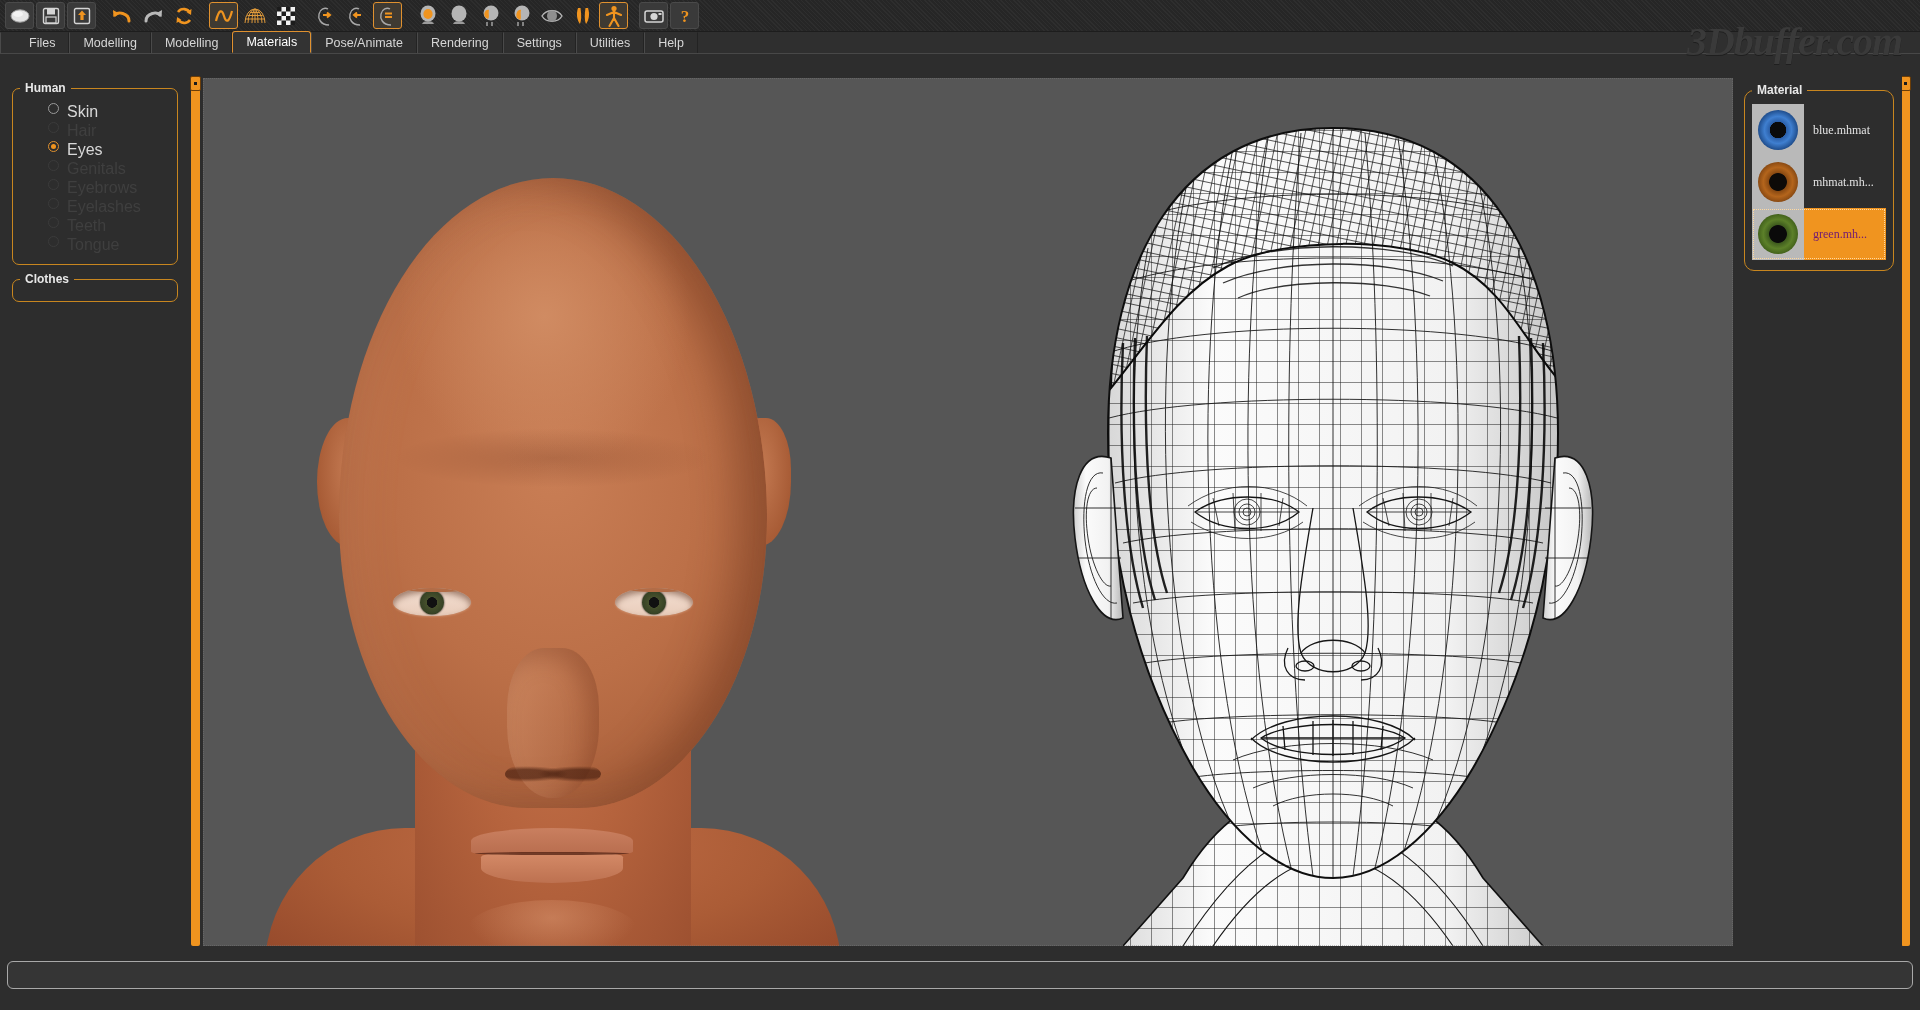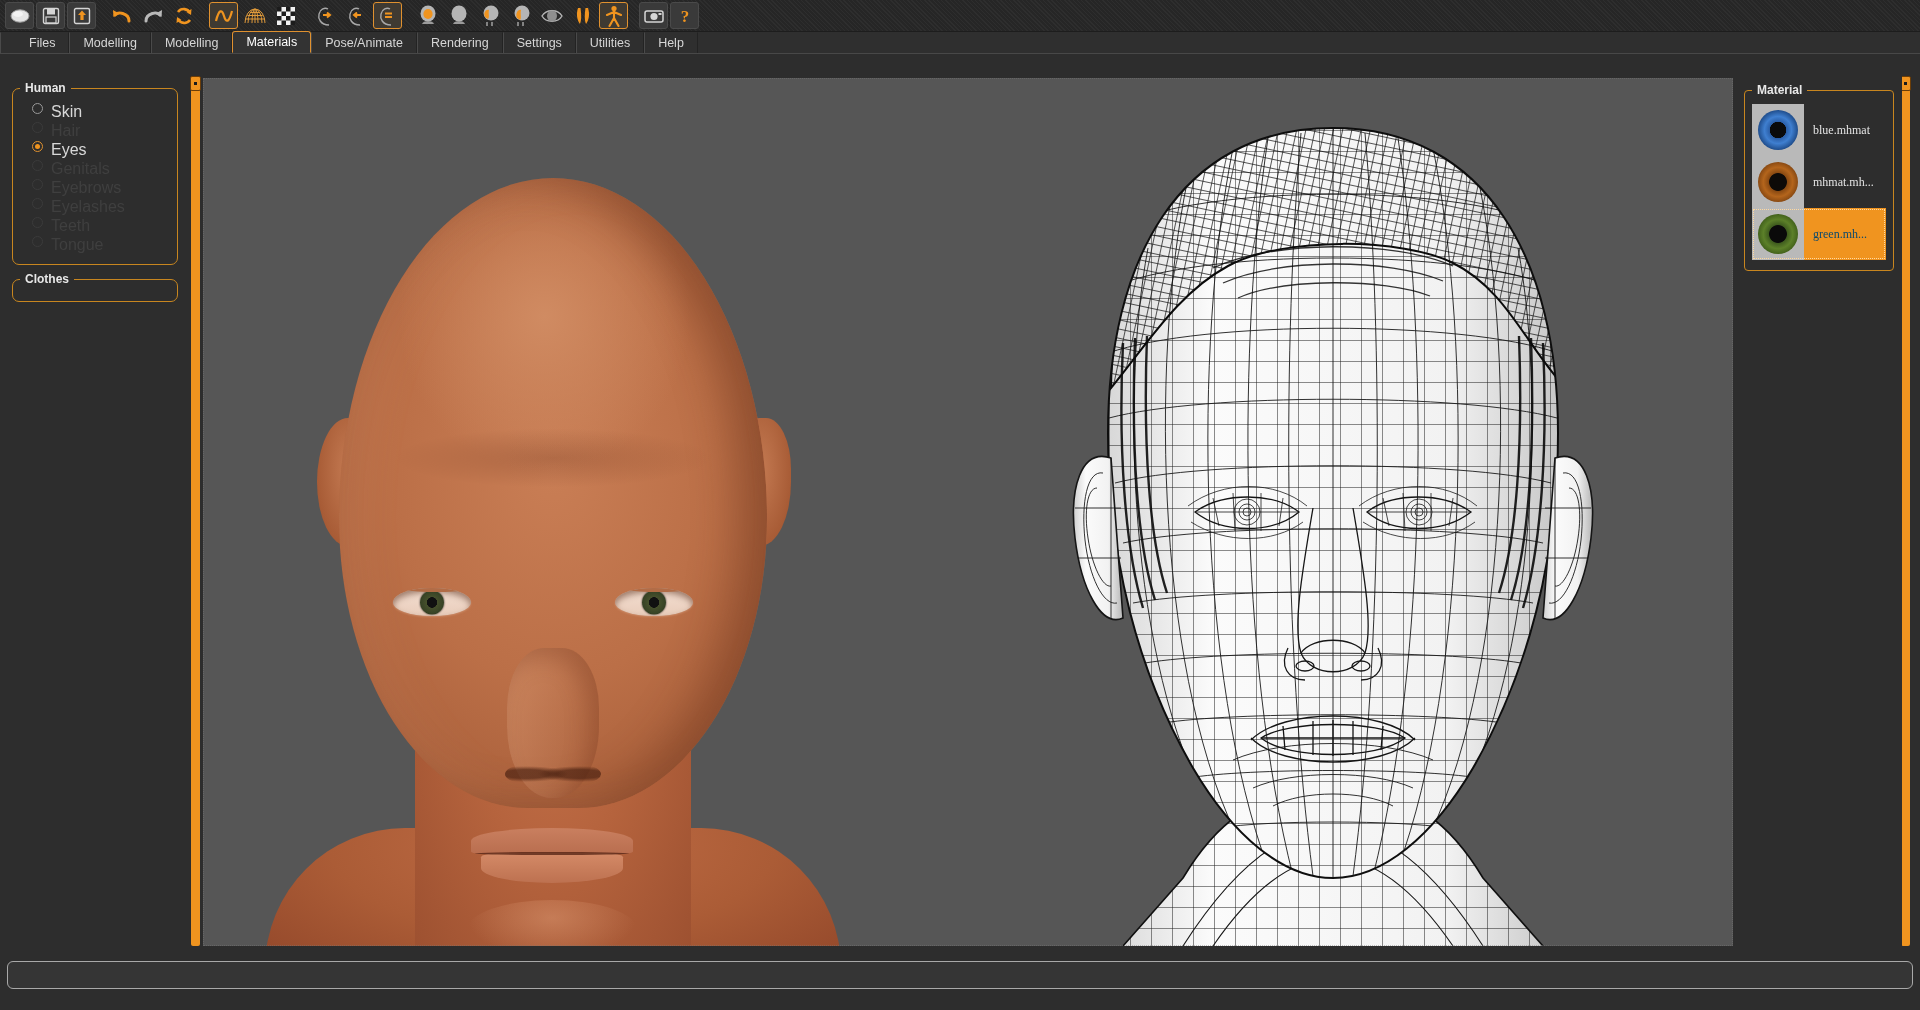--- a/index.html
+++ b/index.html
@@ -87,21 +87,21 @@
   
   .leftpanel{
     position:absolute; left:0; top:74px; width:190px; height:874px;
     background:#2d2d2d;
   }
   .groupbox{
     position:relative;
     margin:14px 12px 0 12px;
     border:1px solid #c8861f;
     border-radius:7px;
-    padding:14px 8px 9px 8px;
+    padding:14px 8px 9px 24px;
   }
   .groupbox > .gb-title{
     position:absolute; top:-8px; left:7px;
     background:#2d2d2d; padding:0 5px;
     font-size:12px; font-weight:bold; color:#e8e8e8;
     white-space:nowrap;
   }
   .radio-row{
     display:flex; align-items:flex-start; height:19px;
     padding-left:11px; font-size:16px;
@@ -247,21 +247,21 @@
   }
   .wire-svg{ position:absolute; left:0; top:0; }
 
   
   .rightpanel{
     position:absolute; left:1736px; top:74px; width:166px; height:874px;
     background:#2d2d2d;
   }
   .matbox{
     position:relative; margin:16px 8px 17px 8px;
-    border:1px solid #c8861f; border-radius:4px;
+    border:1px solid #c8861f; border-radius:10px;
     padding:13px 7px 10px 7px;
   }
   .matbox > .gb-title{
     position:absolute; top:-8px; left:7px; background:#2d2d2d;
     padding:0 5px; font-size:12px; font-weight:bold; color:#e8e8e8;
   }
   .mat-item{
     display:flex; align-items:center;
     height:52px; padding:0; margin:0;font-family:Liberation Serif, serif;
   }
@@ -284,21 +284,21 @@
       #0d0a08 0 30%, #8a4a12 33%, #b4651c 52%, #7d4210 76%, #4a2708 90%, #6a5a4a 100%);
   }
   .iris-green{
     background:radial-gradient(circle at 50% 50%,
       #0a0a0a 0 30%, #3f5c1e 33%, #5c8029 52%, #3c5a18 76%, #233a0d 90%, #5f6a4a 100%);
   }
   .mat-label{
     font-size:12px; color:#e4e4e4; padding-left:9px;
     white-space:nowrap; overflow:hidden;
   }
-  .mat-item.selected .mat-label{ color:#0c4a6e; }
+  .mat-item.selected .mat-label{ color:#701a75; }
 
   
   .statusbar{
     position:absolute; left:0; top:952px; width:1920px; height:58px;
     background:#2d2d2d;
   }
   .progressfield{
     position:absolute; left:7px; top:9px; width:1906px; height:28px;
     border:1px solid #a9a9a9; border-radius:6px;
     background:#353535;
@@ -480,20 +480,21 @@
         </svg>
       </div>
       <div class="tbtn">
         <svg width="14" height="18" viewBox="0 0 14 18">
           <text x="7" y="15" text-anchor="middle" font-family="Liberation Serif, serif" font-size="17" font-weight="bold" fill="#f0941f">?</text>
         </svg>
       </div>
     </div>
   </div>
 
+  <div class="watermark">3Dbuffer.com</div>
 
   <div class="menubar">
     <div class="mtab">Files</div>
     <div class="mtab">Modelling</div>
     <div class="mtab">Modelling</div>
     <div class="mtab selected">Materials</div>
     <div class="mtab">Pose/Animate</div>
     <div class="mtab">Rendering</div>
     <div class="mtab">Settings</div>
     <div class="mtab">Utilities</div>

